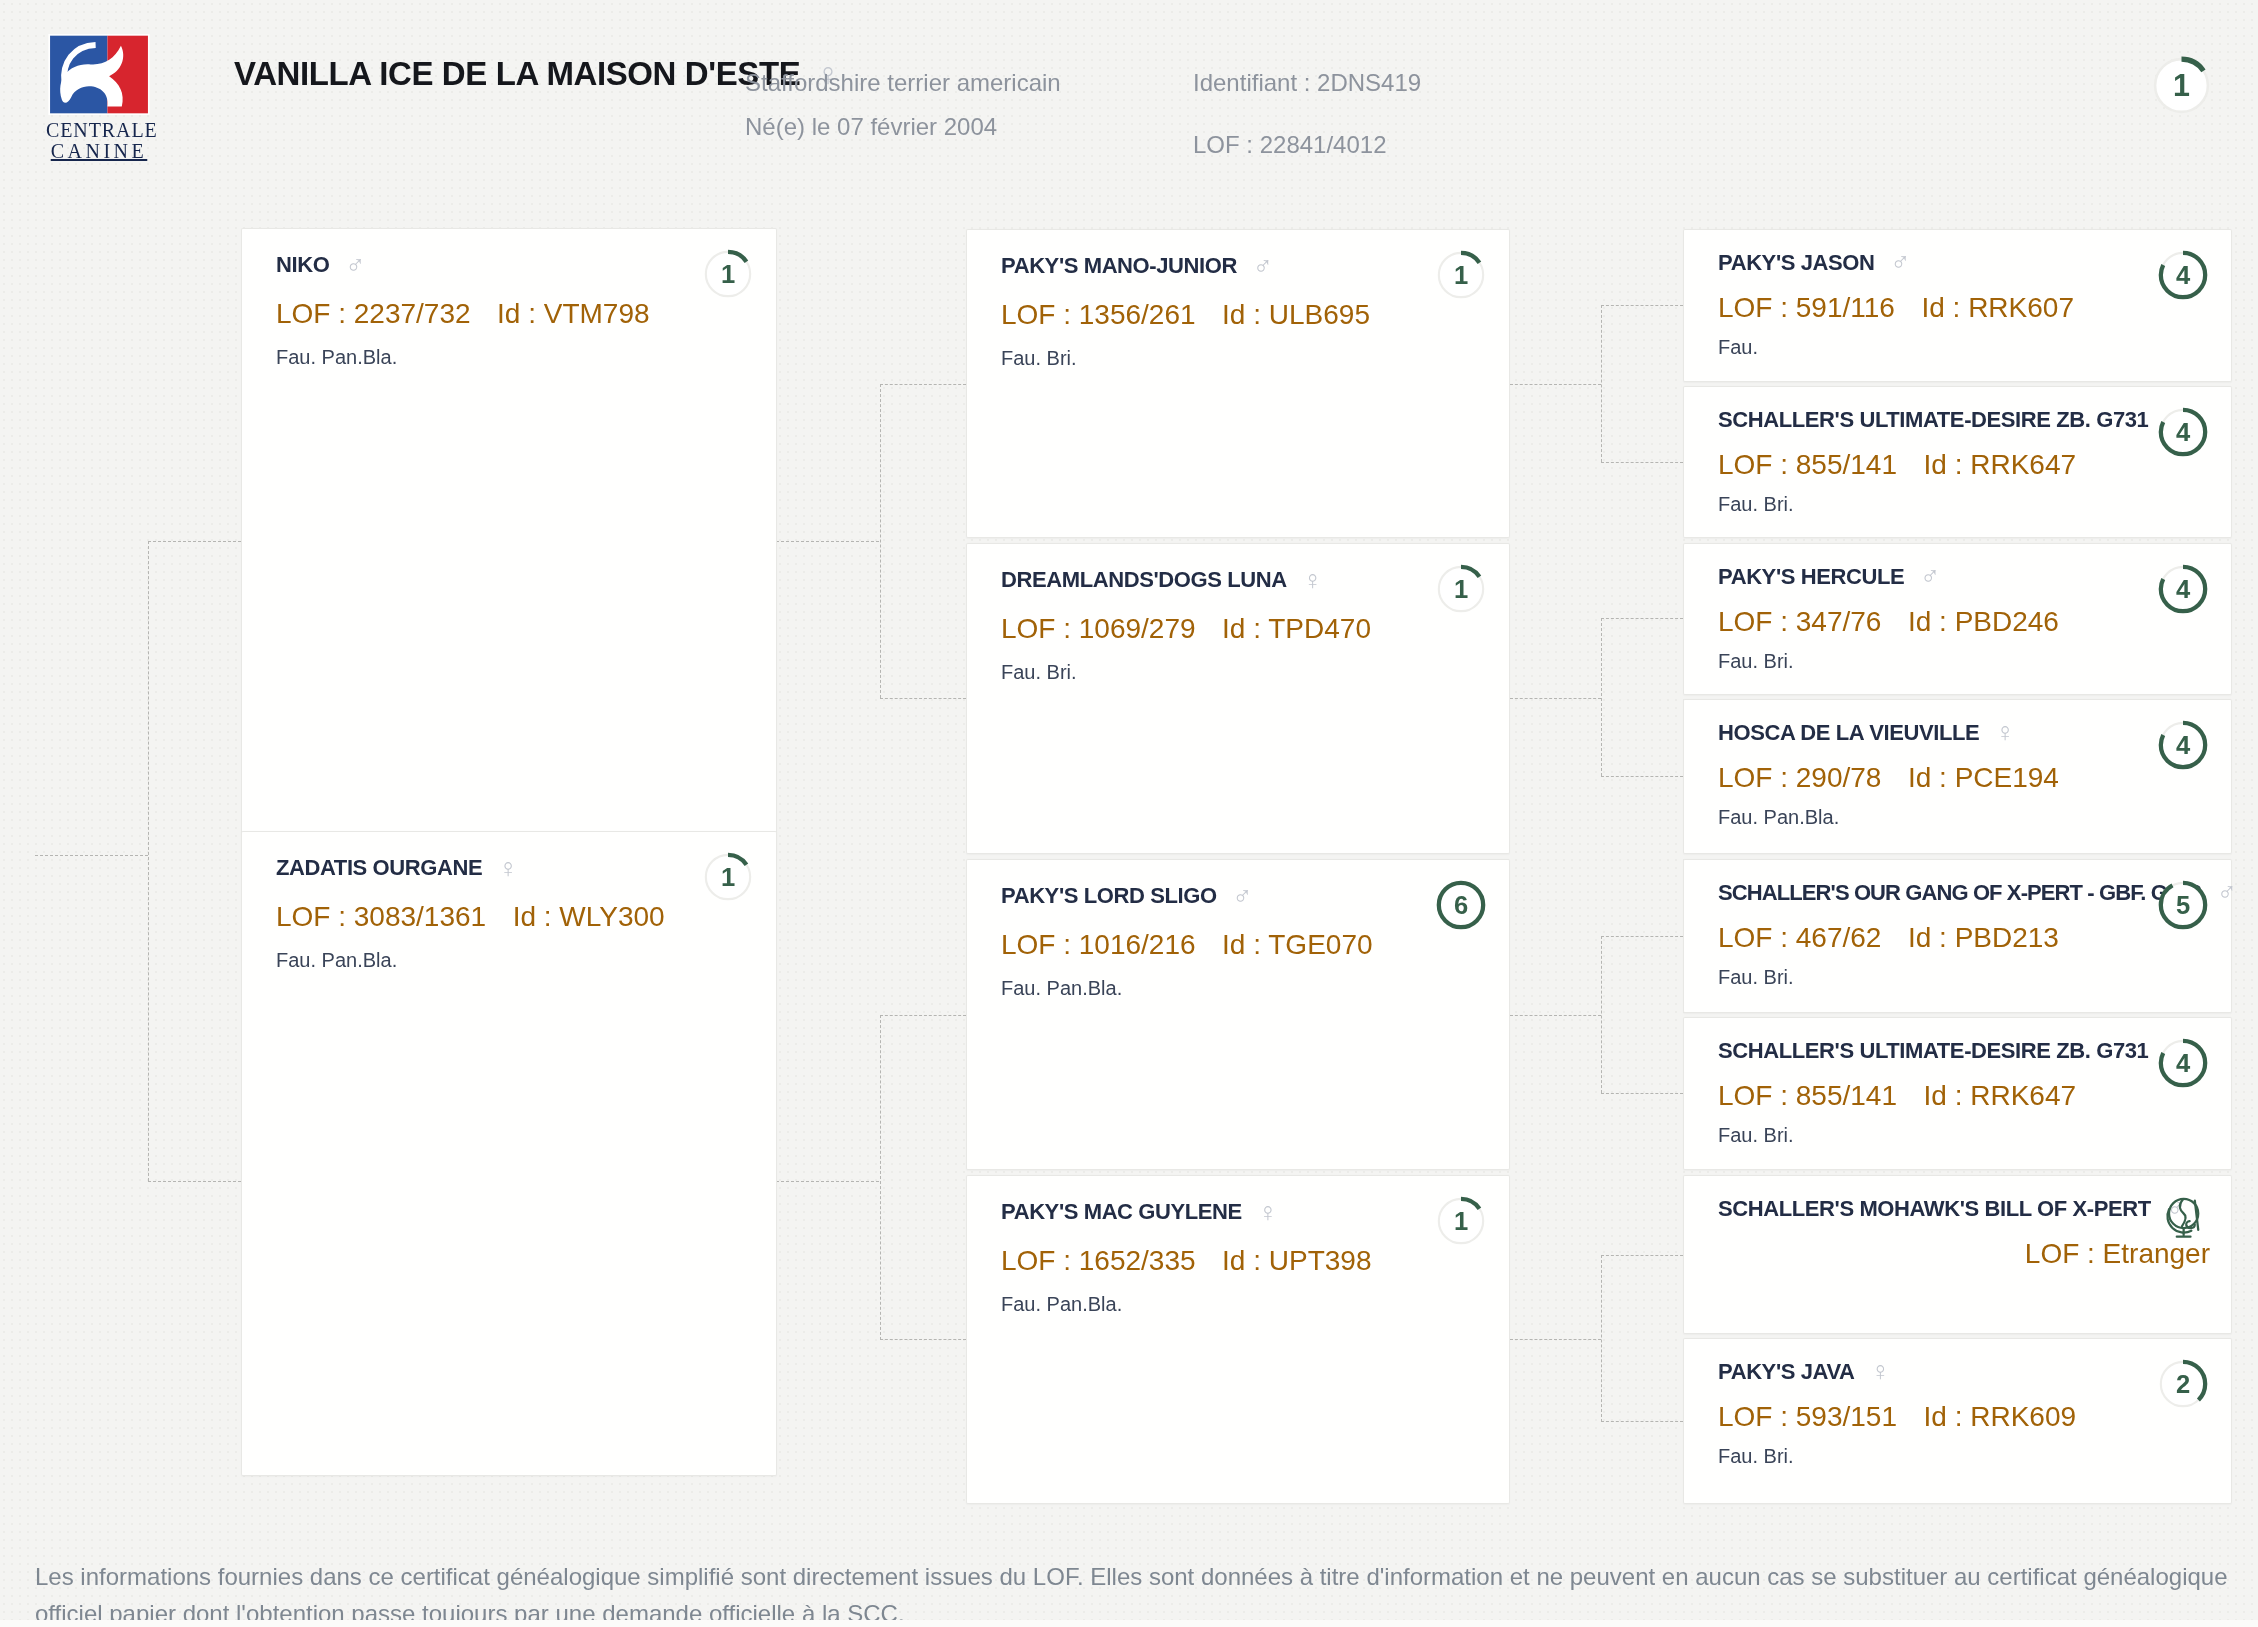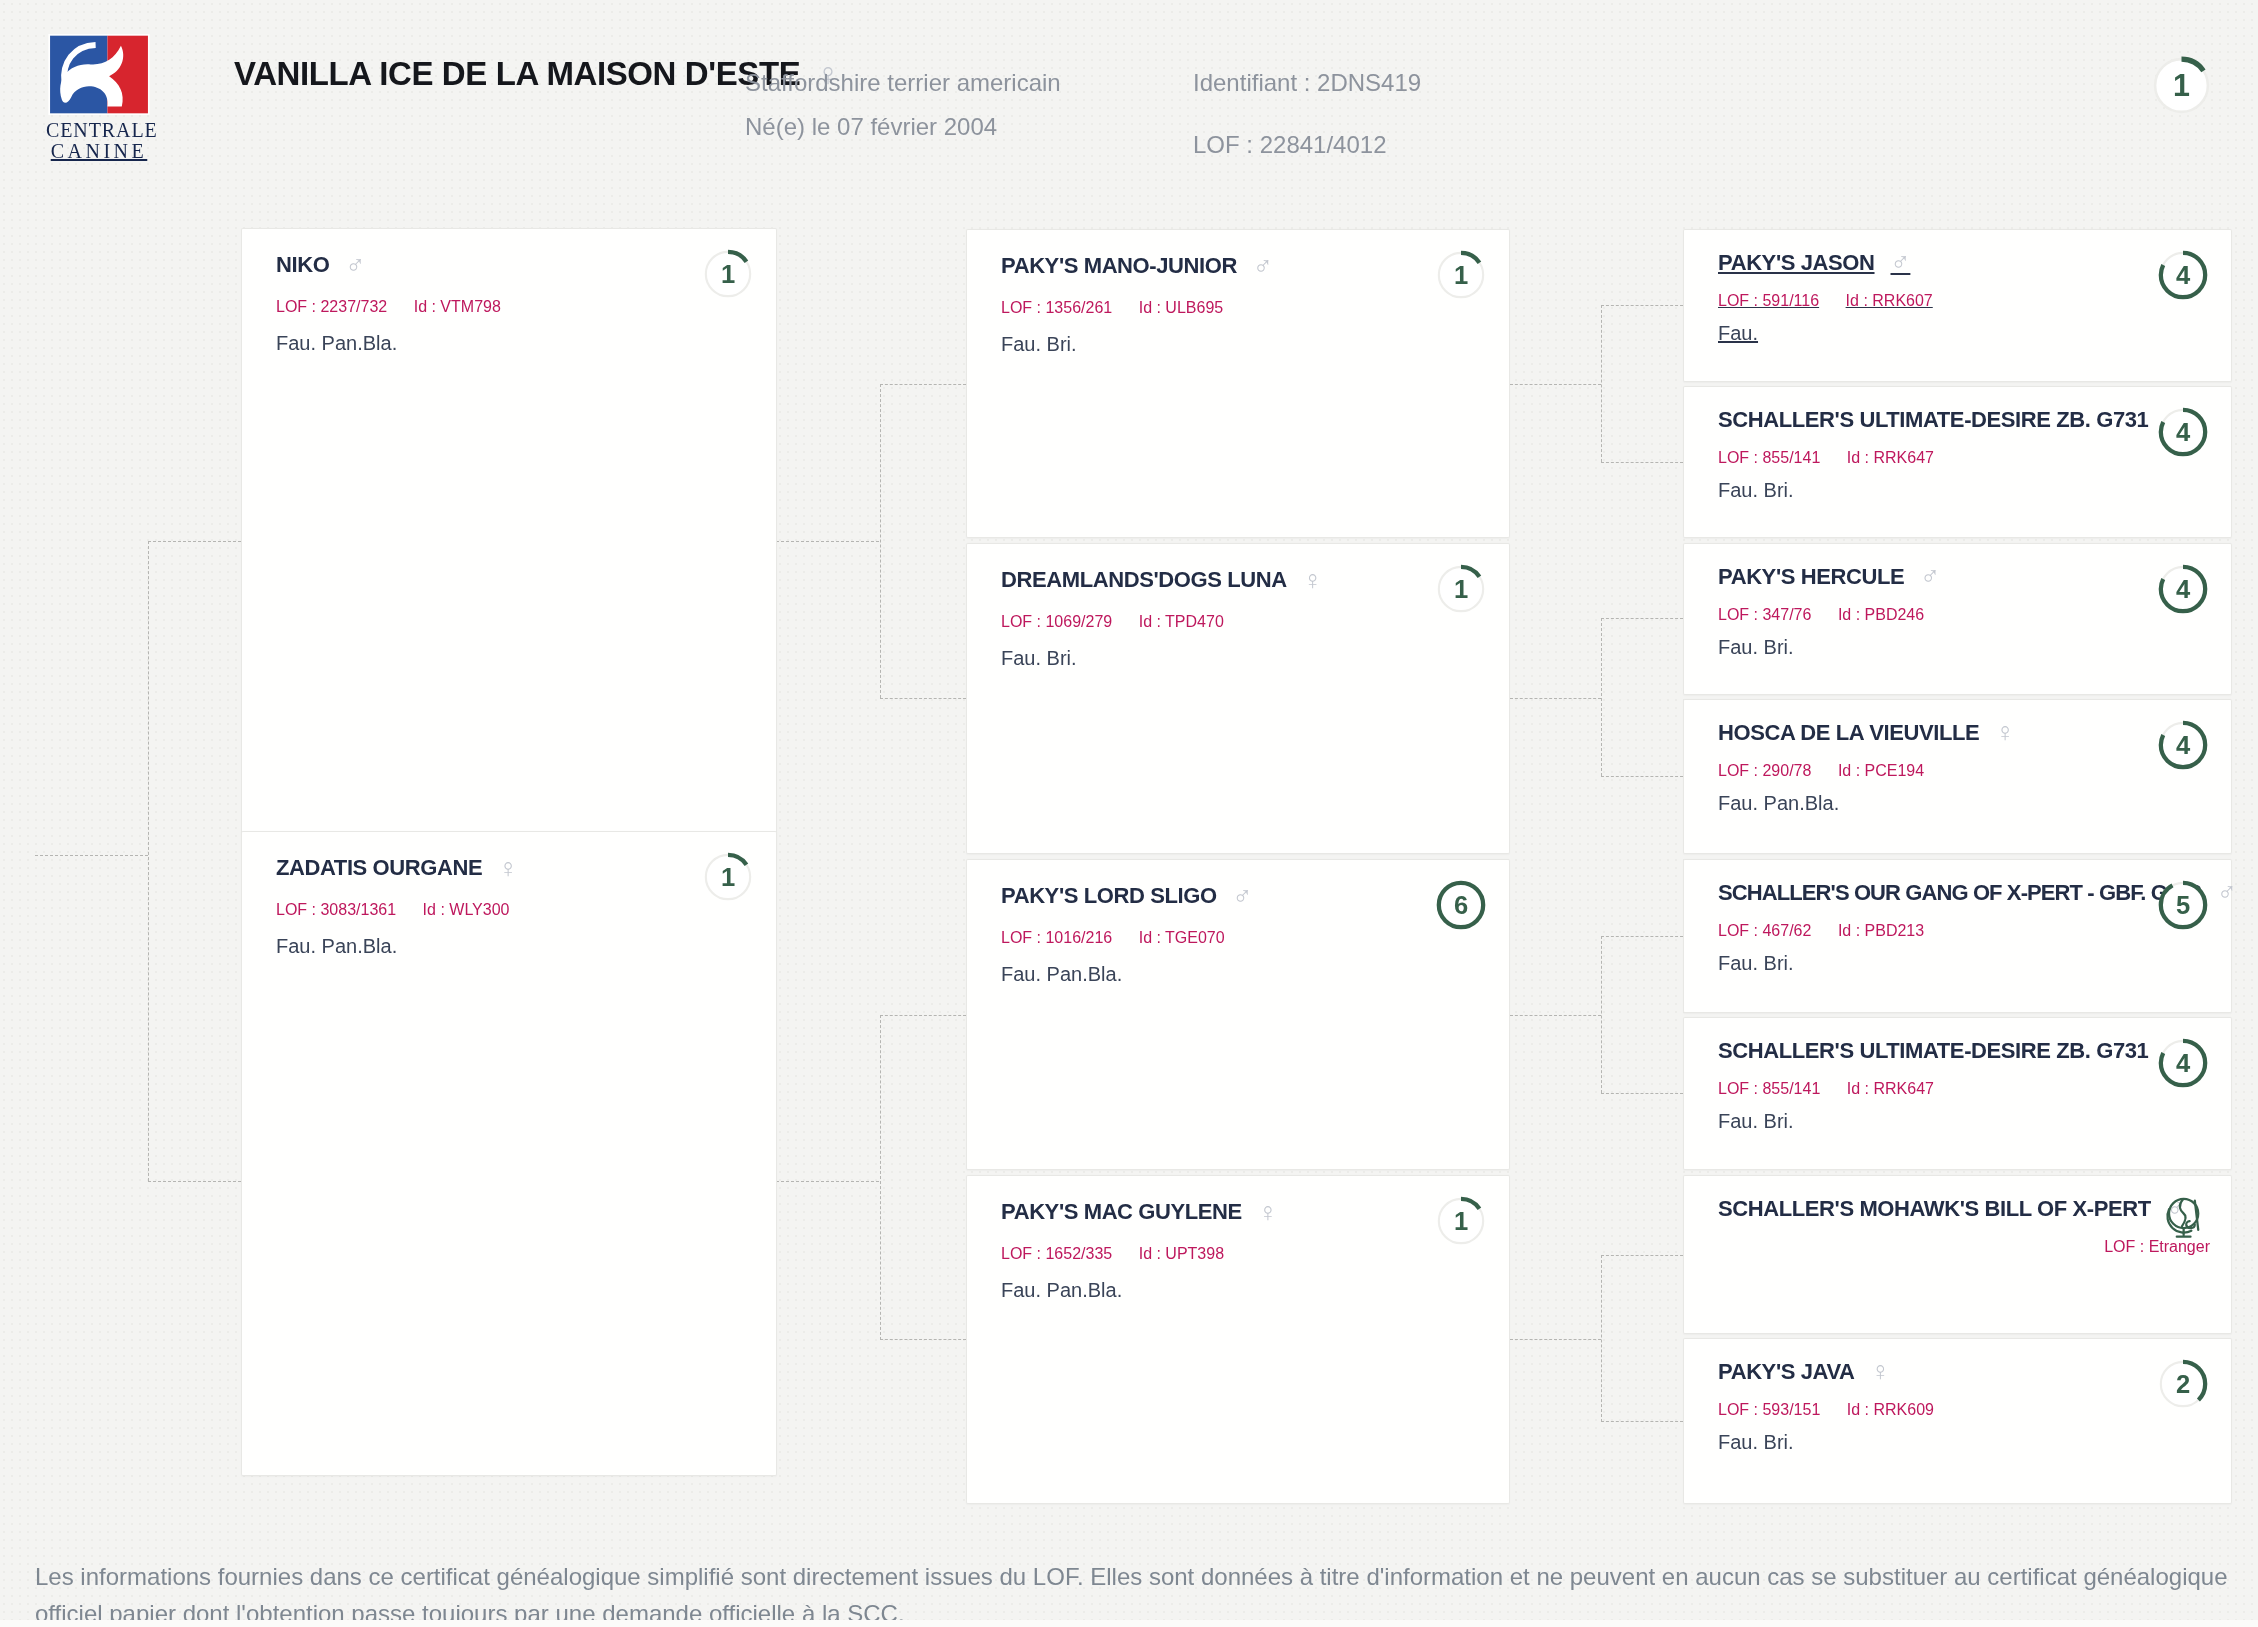--- a/index.html
+++ b/index.html
@@ -32,21 +32,21 @@
   .ring-arc{fill:none;stroke:#36604a;stroke-width:5;transform:rotate(-90deg);transform-origin:center;}
   .ring-num{fill:#36604a;font-size:30px;font-weight:700;text-anchor:middle;font-family:"Liberation Sans",sans-serif;}
   .header-badge{position:absolute;left:2147px;top:51px;}
   
   .card{position:absolute;background:#fffffe;border:0.9px solid #e8e8e5;border-radius:1.8px;
         box-shadow:0 0.9px 1.8px rgba(0,0,0,.03);box-sizing:border-box;}
   .card-inner{padding:23px 21px 0 34px;position:relative;height:100%;box-sizing:border-box;}
   .title-row{display:flex;align-items:center;gap:16px;padding-right:71px;}
   .card-title{font-size:22px;font-weight:700;color:#232d45;letter-spacing:-0.4px;white-space:nowrap;}
   .card .gender-glyph{font-size:26.5px;line-height:1;}
-  .lof-row{margin-top:19.4px;font-size:16px;color:#be185d;white-space:nowrap;}
+  .lof-row{margin-top:19.4px;font-size:28px;color:#a16207;white-space:nowrap;}
   .lof-row .idv{margin-left:26.5px;}
   .coat-row{margin-top:16px;font-size:20px;color:#3a4458;}
   .card-badge{position:absolute;top:16px;right:19.4px;}
   
   .hline{position:absolute;height:0;border-top:1.8px dashed #b5b5b2;}
   .vline{position:absolute;width:0;border-left:1.8px dashed #b5b5b2;}
   .bottom-strip{position:absolute;left:0;bottom:0;width:2258px;height:8px;background:#fbfbf9;}
   
   .footer{position:absolute;left:35px;top:1558px;width:2201px;font-size:24px;line-height:1.55;color:#7e8791;}
 </style>
@@ -222,21 +222,21 @@
       <svg class="ringsvg" width="58" height="58" viewBox="0 0 68 68">
           <circle class="ring-bg" cx="34" cy="34" r="26"></circle>
           <circle class="ring-arc" cx="34" cy="34" r="26" stroke-dasharray="25.321236787933735 163.36281798666926"></circle>
           <text class="ring-num" x="34" y="44">1</text>
         </svg>
     </div>
   </div>
 </div>
 
 <div class="card" style="left:1683px;top:229px;width:549px;height:153px;">
-  <div class="card-inner" style="padding-top:19.4px;text-decoration:underline;">
+  <div class="card-inner" style="padding-top:19.4px;">
     <div class="title-row">
         <span class="card-title">PAKY'S JASON</span>
         <span class="gender-glyph">♂</span>
       </div>
     <div class="lof-row" style="margin-top:16px;"><span>LOF : 591/116</span><span class="idv">Id : RRK607</span></div>
     <div class="coat-row" style="margin-top:12.4px;">Fau.</div>
     <div class="card-badge">
       <svg class="ringsvg" width="58" height="58" viewBox="0 0 68 68">
           <circle class="ring-bg" cx="34" cy="34" r="26"></circle>
           <circle class="ring-arc" cx="34" cy="34" r="26" stroke-dasharray="133.95751074906877 163.36281798666926"></circle>

